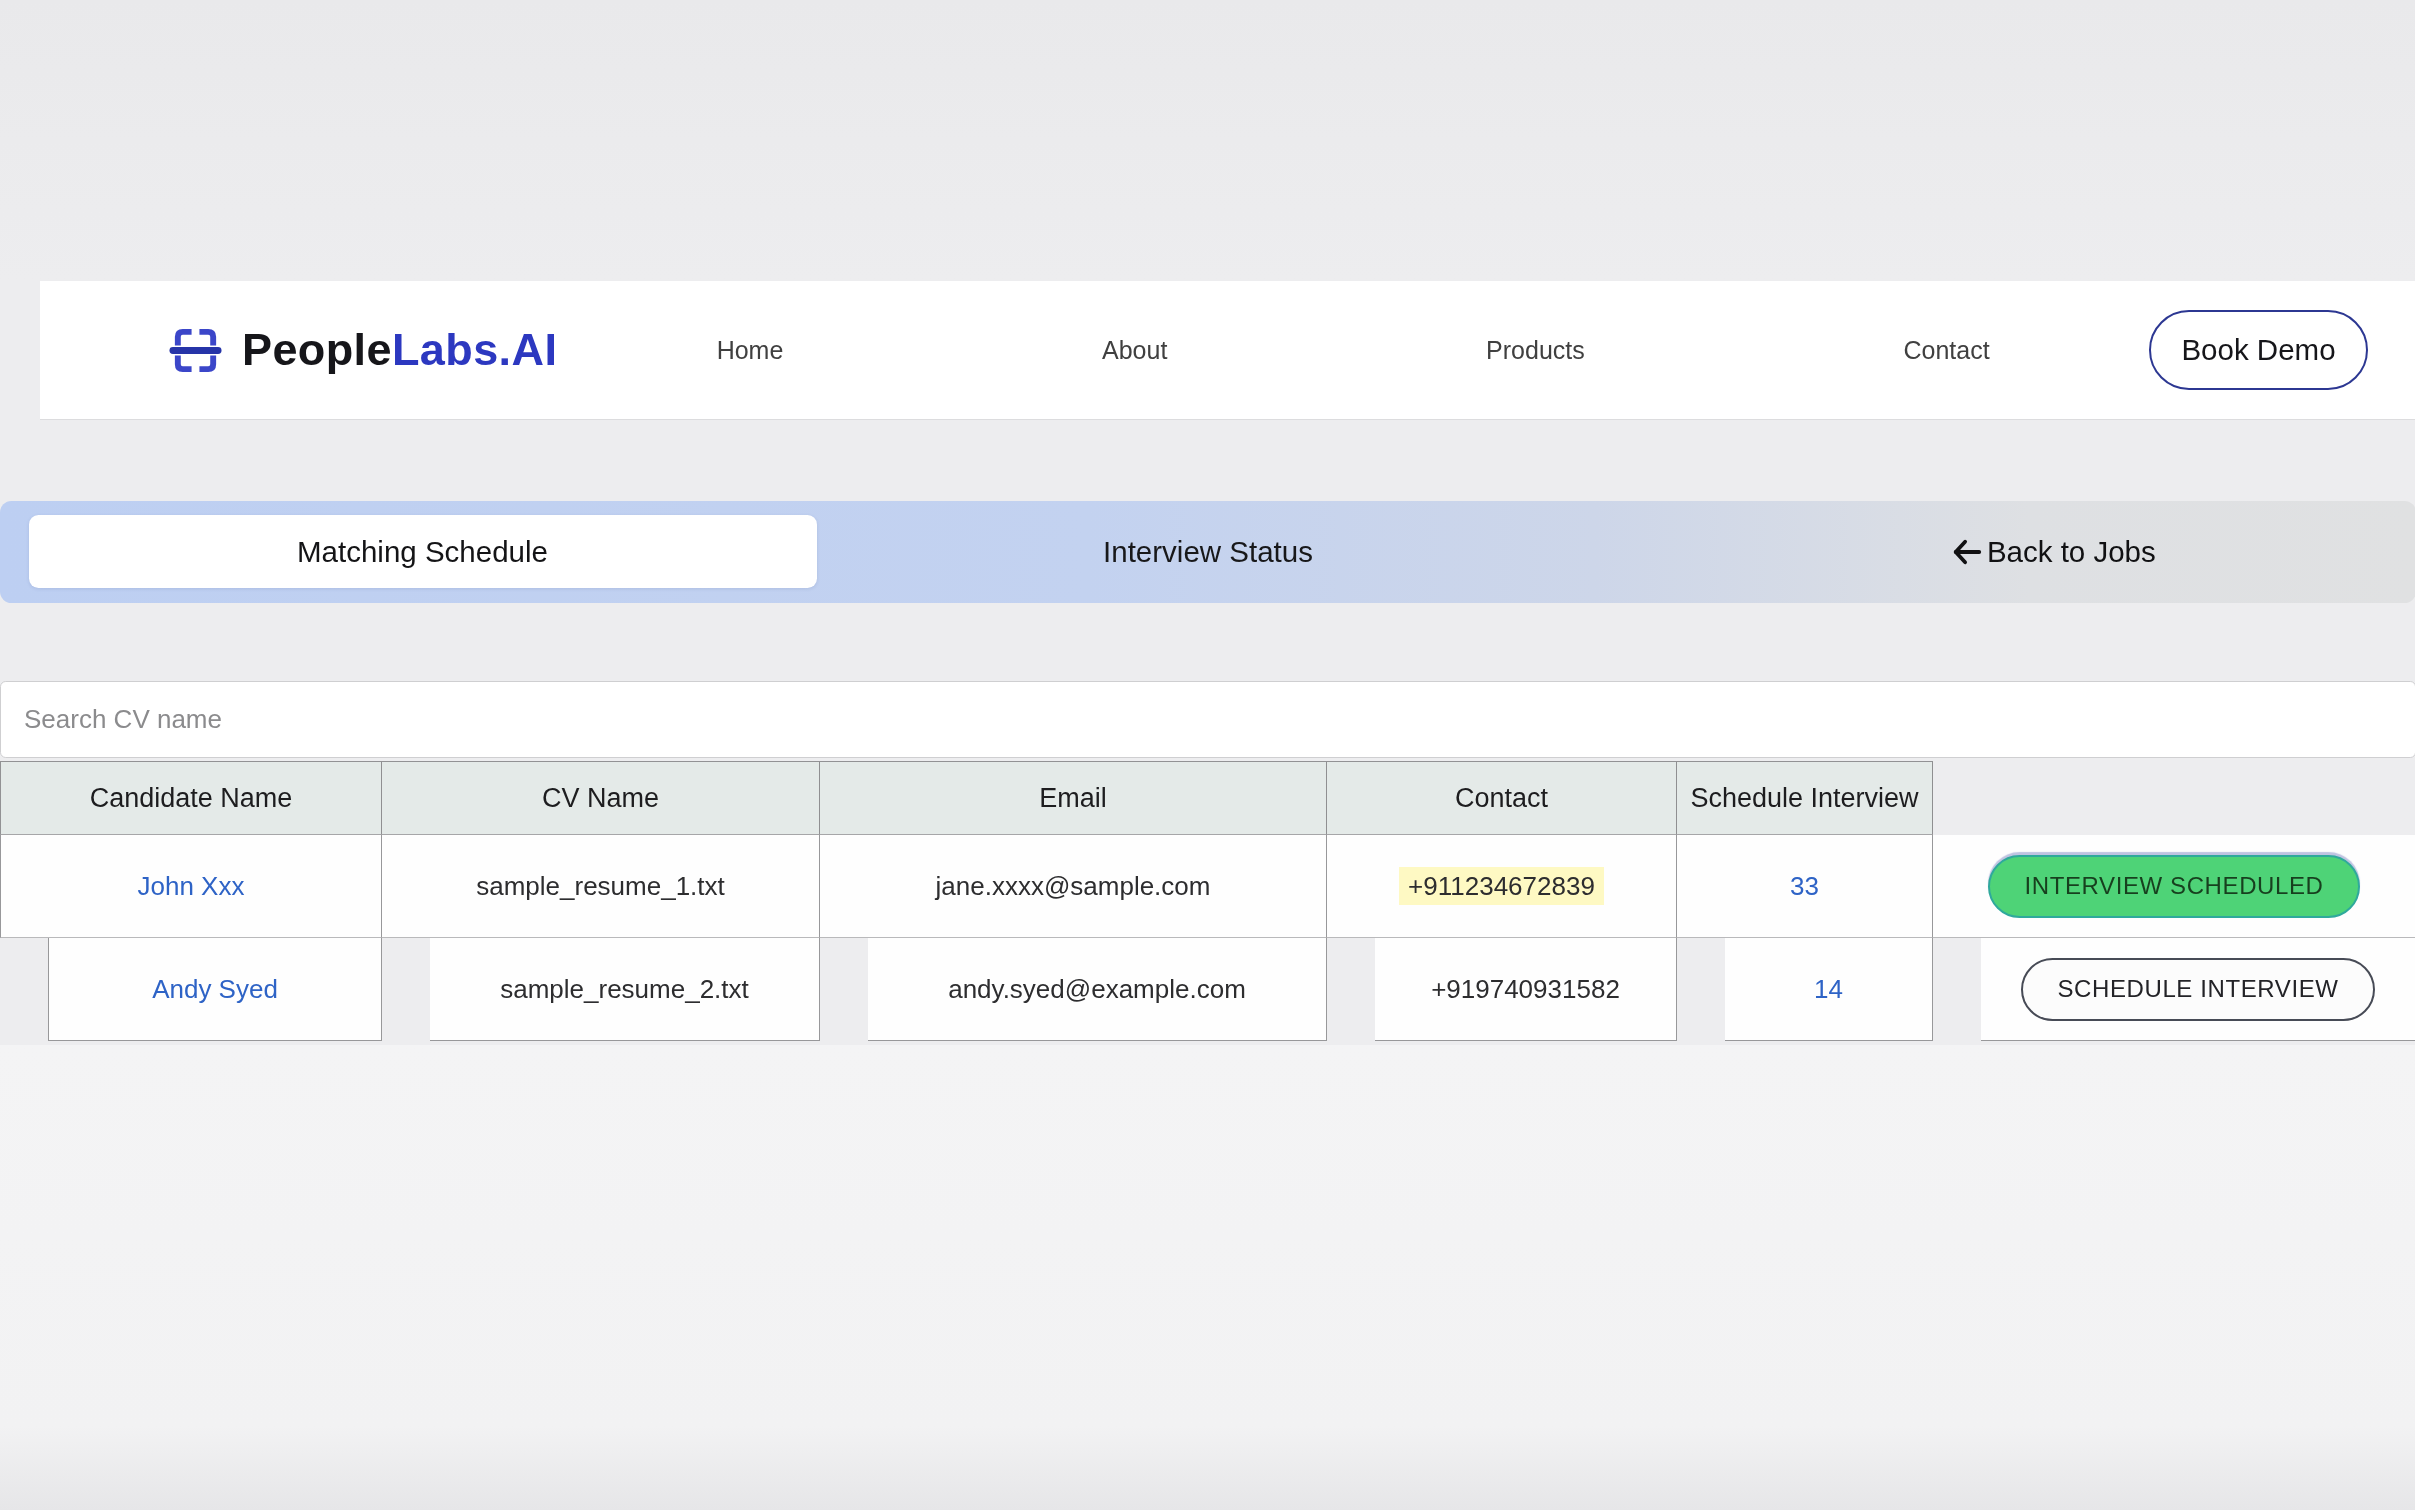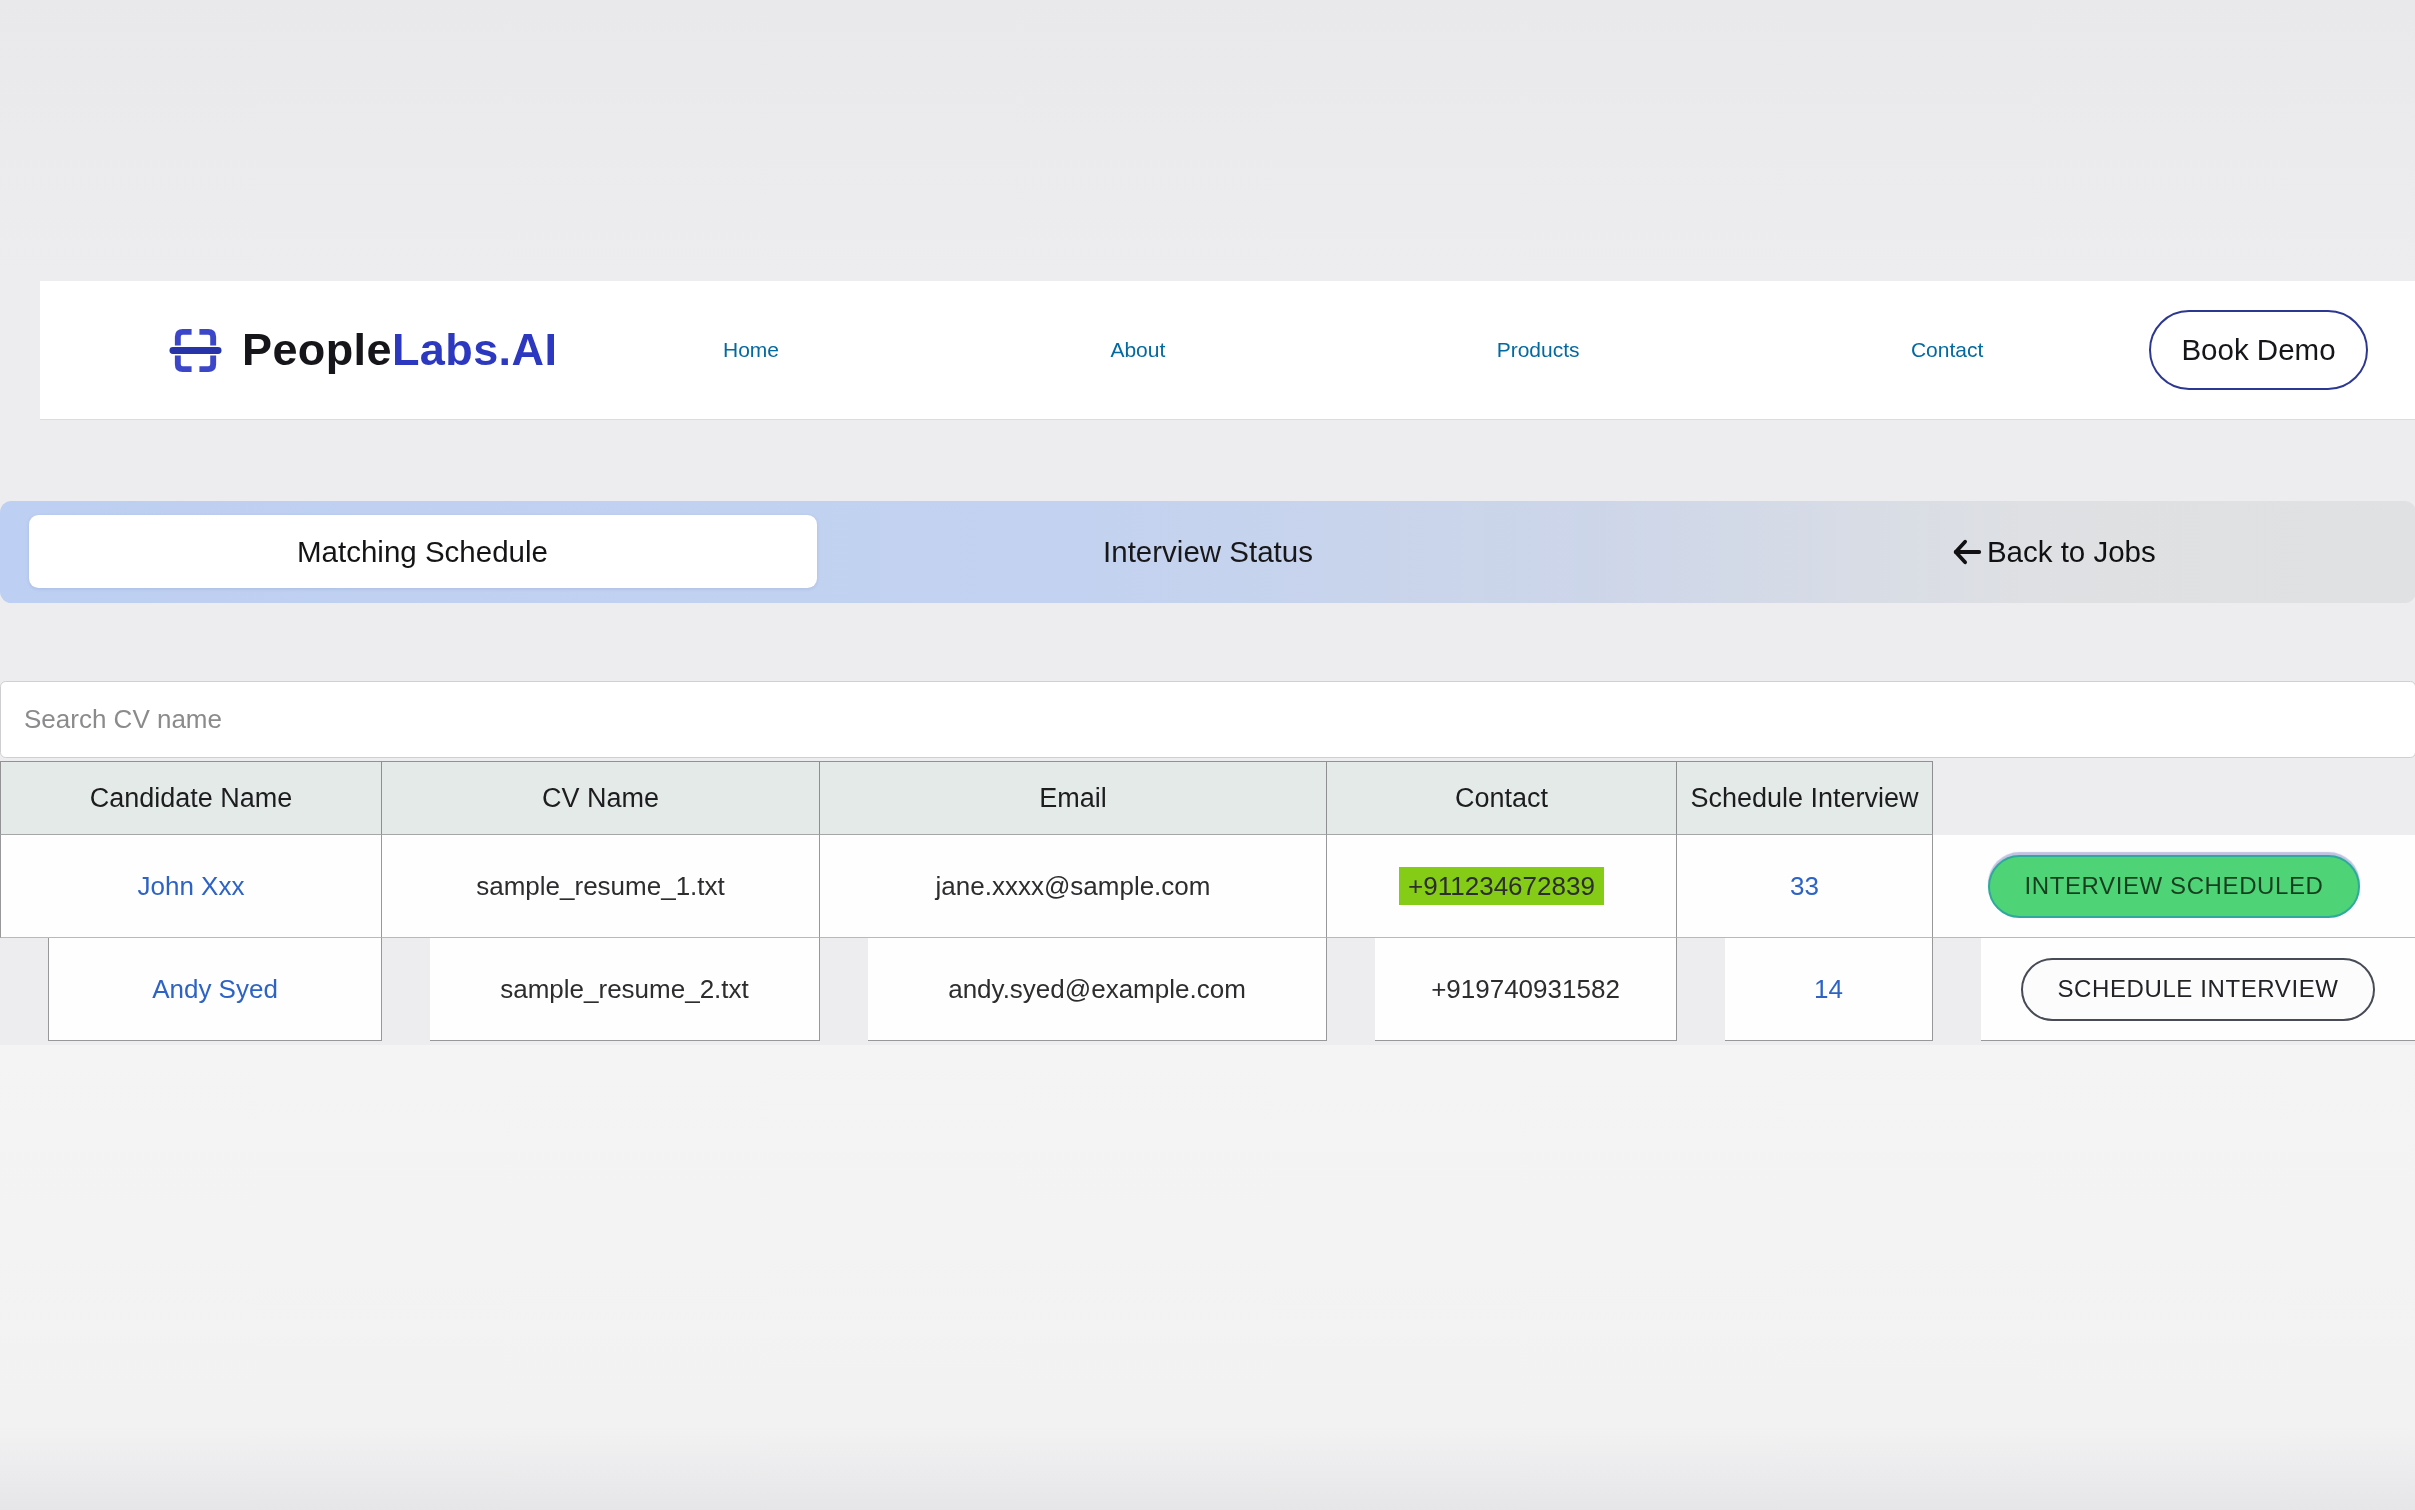--- a/index.html
+++ b/index.html
@@ -13,21 +13,21 @@
 
   
   .navbar { position:absolute; top:281px; left:0; width:2416px; height:139px;
             background:#ffffff; border-bottom:1px solid #dcdcde;
             display:flex; align-items:center; padding:0 88px 0 128px;margin-left:40px; }
   .logo { display:flex; align-items:center; gap:19px; }
   .logo-icon { width:55px; height:55px; display:block; }
   .logo-text { font-size:45px; font-weight:600; letter-spacing:0.4px; color:#16161a; white-space:nowrap; }
   .logo-text .secondary { color:#2c38c0; }
   .nav-links { flex:1; display:flex; justify-content:space-around; align-items:center; }
-  .nav-link { font-size:21px; color:#0369a1; cursor:pointer; }
+  .nav-link { font-size:25px; color:#404040; cursor:pointer; }
   .cta-btn { width:219px; height:80px; border-radius:42px; background:#ffffff;
              border:2.9px solid #2c3792; font-size:29.5px; color:#16161a;
              font-family:"Liberation Sans", sans-serif; cursor:pointer; }
 
   
   .tabbar { position:absolute; top:501px; left:0; width:2416px; height:102px;
             border-radius:11.4px;
             background:linear-gradient(90deg,#bdcff2 0%,#c3d2f0 45%,#cdd6e9 66%,#dee0e3 84%,#e0e1e2 100%);
             display:flex; align-items:stretch; }
   .tab-section { flex:1; display:flex; align-items:center; justify-content:center; position:relative; }
@@ -55,21 +55,21 @@
         font-size:27px; font-weight:500; color:#1d1d1f;
         border-top:1.9px solid #929294; border-right:1.9px solid #8f8f91; border-bottom:1px solid #a6a6a8; }
   .th:first-child { border-left:1.9px solid #929294; }
   .td { height:103px; background:#fefefe; display:flex; align-items:center; justify-content:center;
         font-size:26px; color:#2d2d2f;
         border-right:1.9px solid #98989a; border-bottom:1px solid #b9b9bb; }
   .td:first-child { border-left:1.9px solid #98989a; }
   .trow:last-child .td { border-bottom:1.9px solid #98989a;margin-left:48px; }
   .cell-link { color:#2e63c6; cursor:pointer; }
   .cell-score { color:#2e63c6; cursor:pointer; }
-  .contact-selected { background:#84cc16; padding:3.8px 9.5px; }
+  .contact-selected { background:#fef9c3; padding:3.8px 9.5px; }
 
   .btn { border-radius:42px; height:63px; padding:0 34px; font-size:24px; letter-spacing:0.6px;
          font-weight:500; font-family:"Liberation Sans", sans-serif; cursor:pointer; white-space:nowrap; }
   .btn-scheduled { background:#4ed377; border:2.9px solid #2fa99c; color:#173f1e;
                    box-shadow:0 -2.9px 1px rgba(115,125,190,0.45); }
   .btn-schedule { background:#fcfcfc; border:2.9px solid #474b56; color:#232327; }
 
   
   .below { position:absolute; top:1045px; left:0; width:2416px; height:465px;
            background:linear-gradient(180deg,#f4f4f5 0%,#f2f2f3 82%,#e6e6e8 100%); }

